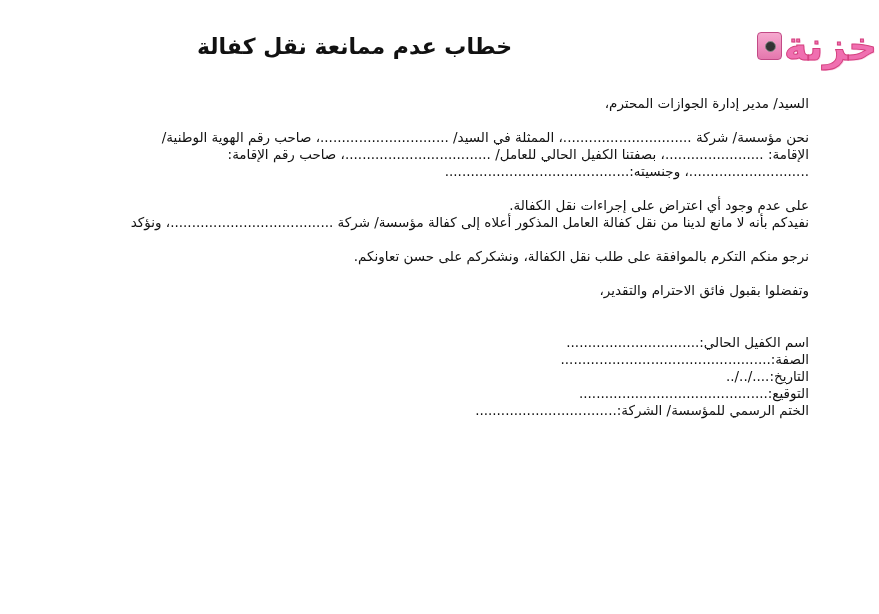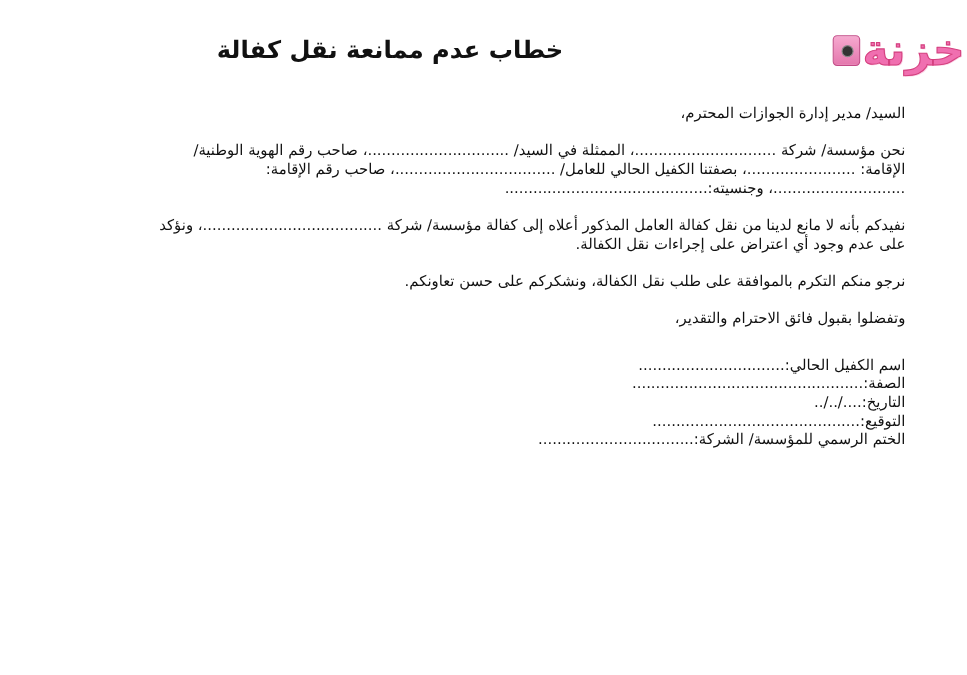--- a/index.html
+++ b/index.html
@@ -24,28 +24,28 @@
   .safe-icon::after {
     content: ""; position: absolute; left: 7px; top: 8px; width: 9px; height: 9px;
     border-radius: 50%; background: #333; border: 1px solid #888;
   }
   .title {
     position: absolute; top: 34px; left: 0; width: 709px; text-align: center;
     font-size: 22px; font-weight: bold; direction: rtl;
     font-family: "DejaVu Sans", sans-serif;
   }
   .content {
-    position: absolute; top: 95px; right: 56px; width: 760px;
+    position: absolute; top: 95px; right: 70px; width: 760px;
     direction: rtl; text-align: right; font-size: 13.5px; line-height: 17px;
     font-family: "DejaVu Sans", sans-serif;
   }
   .para { margin: 0; }
   .gap-md { height: 17px; }
   .line { white-space: nowrap; }
-  .sig { margin-top: 8px; }
+  .sig { margin-top: 18px; }
 </style>
 </head>
 <body>
 
 <div class="logo">
   <span class="logo-text">خزنة</span>
   <span class="safe-icon"></span>
 </div>
 
 <div class="title">خطاب عدم ممانعة نقل كفالة</div>
@@ -55,22 +55,22 @@
     <div class="line">السيد/ مدير إدارة الجوازات المحترم،</div>
   </div>
   <div class="gap-md"></div>
   <div class="para">
     <div class="line">نحن مؤسسة/ شركة ..............................، الممثلة في السيد/ ..............................، صاحب رقم الهوية الوطنية/</div>
     <div class="line">الإقامة: .......................، بصفتنا الكفيل الحالي للعامل/ ..................................، صاحب رقم الإقامة:</div>
     <div class="line">............................، وجنسيته:...........................................</div>
   </div>
   <div class="gap-md"></div>
   <div class="para">
+    <div class="line">على عدم وجود أي اعتراض على إجراءات نقل الكفالة.</div>
     <div class="line">نفيدكم بأنه لا مانع لدينا من نقل كفالة العامل المذكور أعلاه إلى كفالة مؤسسة/ شركة ......................................، ونؤكد</div>
-    <div class="line">على عدم وجود أي اعتراض على إجراءات نقل الكفالة.</div>
   </div>
   <div class="gap-md"></div>
   <div class="para line">نرجو منكم التكرم بالموافقة على طلب نقل الكفالة، ونشكركم على حسن تعاونكم.</div>
   <div class="gap-md"></div>
   <div class="para line">وتفضلوا بقبول فائق الاحترام والتقدير،</div>
   <div class="gap-md"></div>
   <div class="para sig">
     <div class="line">اسم الكفيل الحالي:...............................</div>
     <div class="line">الصفة:.................................................</div>
     <div class="line">التاريخ:..../../..</div>

